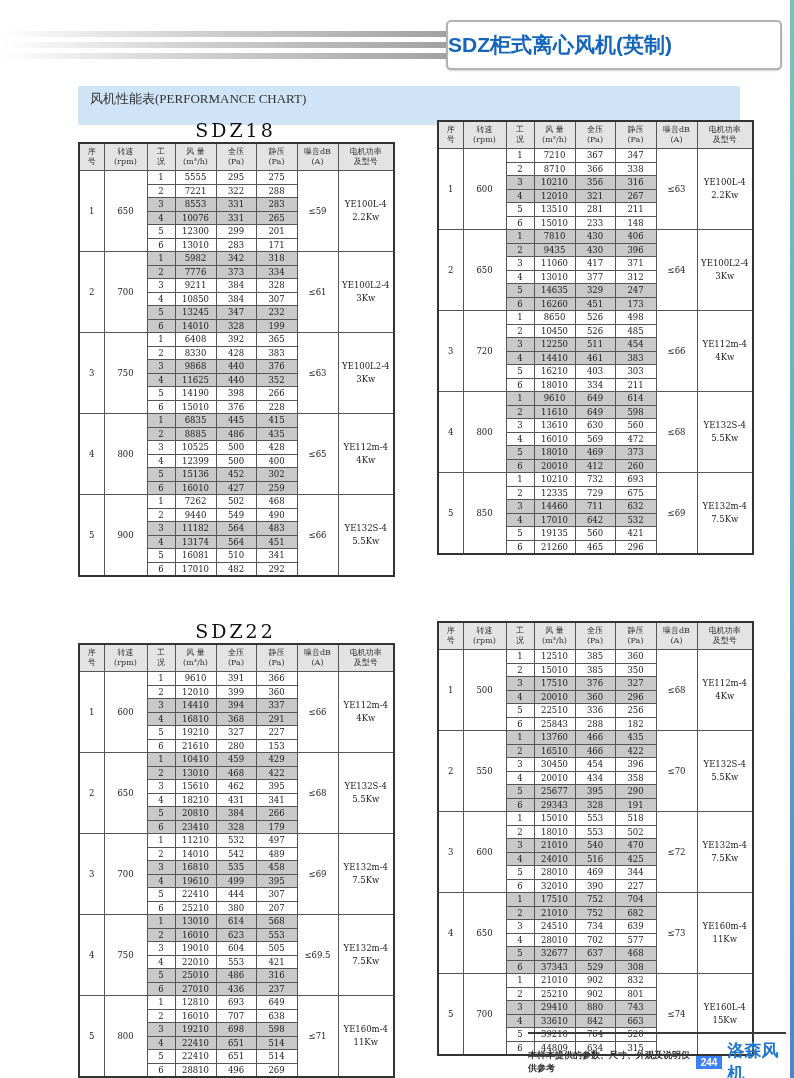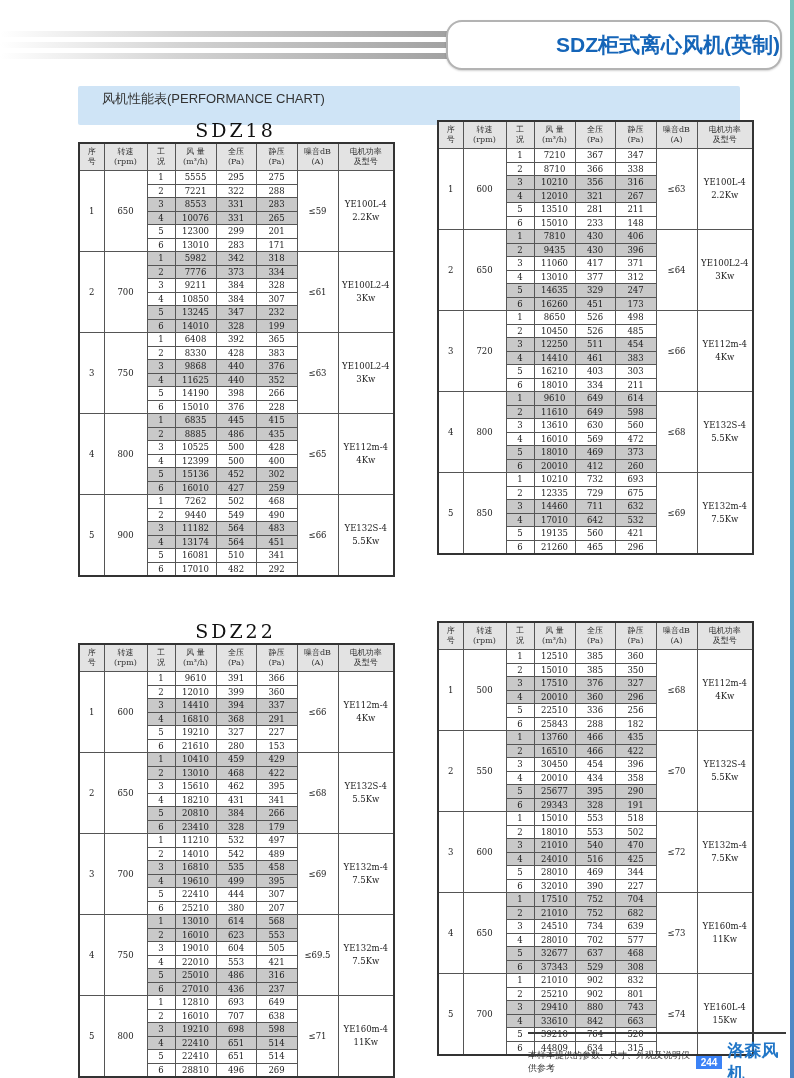--- a/index.html
+++ b/index.html
@@ -8,31 +8,31 @@
     background:#ffffff; overflow:hidden;
     font-family:"Liberation Sans", sans-serif;
   }
   
   .streaks { position:absolute; top:31px; left:0; width:466px; }
   .streak { height:6px; margin-bottom:5px; border-radius:3px;
     background:linear-gradient(90deg,#ffffff 0%,#d2d2d2 40%,#9e9e9e 100%); }
   
   .title-box {
     position:absolute; top:20px; right:12px; width:332px; height:46px;
-    background:#fff; border:2px solid #b3b3b3; border-radius:16px;
+    background:#fff; border:2px solid #b3b3b3; border-radius:5px;
     box-shadow:0 1px 2px rgba(0,0,0,.18);
-    display:flex; align-items:center; justify-content:flex-end;margin-left:24px;
+    display:flex; align-items:center; justify-content:flex-start;margin-left:24px;
   }
   .title-box span { color:#1565b8; font-weight:bold; font-size:21px; }
   
   .banner {
     position:absolute; top:86px; left:78px; width:662px; height:39px;
     background:#cfe4f6; border-radius:2px;
-    line-height:26px; padding-left:24px; box-sizing:border-box;
-    font-size:13px; color:#333;
+    line-height:26px; padding-left:12px; box-sizing:border-box;
+    font-size:13px; color:#333;font-family:Liberation Serif, serif;
   }
   
   .tables-grid {
     position:absolute; top:120px; left:78px;
     display:grid; grid-template-columns:315px 315px;
     column-gap:15px; row-gap:14px;gap:44px;
   }
   .table-title {
     text-align:center; font-family:"DejaVu Serif", serif;
     font-size:19px; letter-spacing:3px; height:22px; line-height:20px;
@@ -51,21 +51,21 @@
   table.perf thead td div { line-height:1.25; }
   td.sh { background:#c9c9c9; }
   td.motor-cell { font-size:8px; }
   td.motor-cell div { line-height:1.5; }
   
   .footer {
     position:absolute; top:1032px; left:528px; right:8px;
     border-top:2px solid #3a3a3a; padding-top:5px;
     display:flex; align-items:center; justify-content:flex-end; gap:5px;
   }
-  .footer-note { font-size:9px; font-weight:normal; color:#333; }
+  .footer-note { font-size:9px; font-weight:bold; color:#333; }
   .footer-page { background:#3b82f6; color:#fff; font-size:10px; font-weight:bold; padding:1px 5px; }
   .footer-brand { color:#2176c7; font-weight:bold; font-size:17px; }
   
   .edge-strip {
     position:absolute; right:0; top:0; width:4px; height:1078px;
     background:linear-gradient(180deg,#62b8b0 0%,#4a9fc0 45%,#2e6fbb 100%);
     opacity:.85;
   }
 </style>
 </head>

